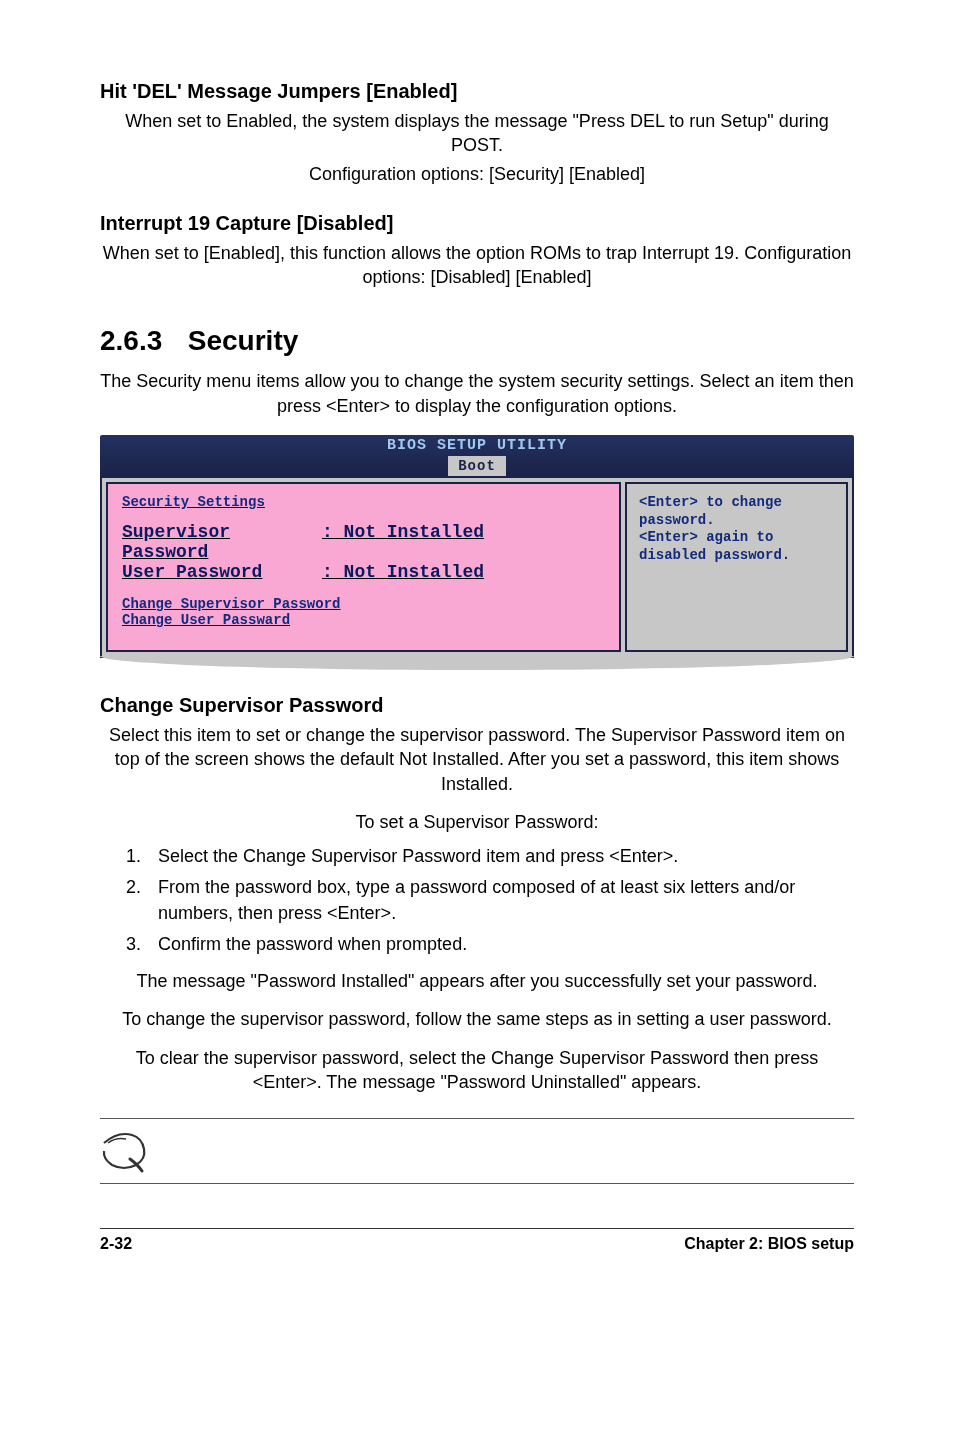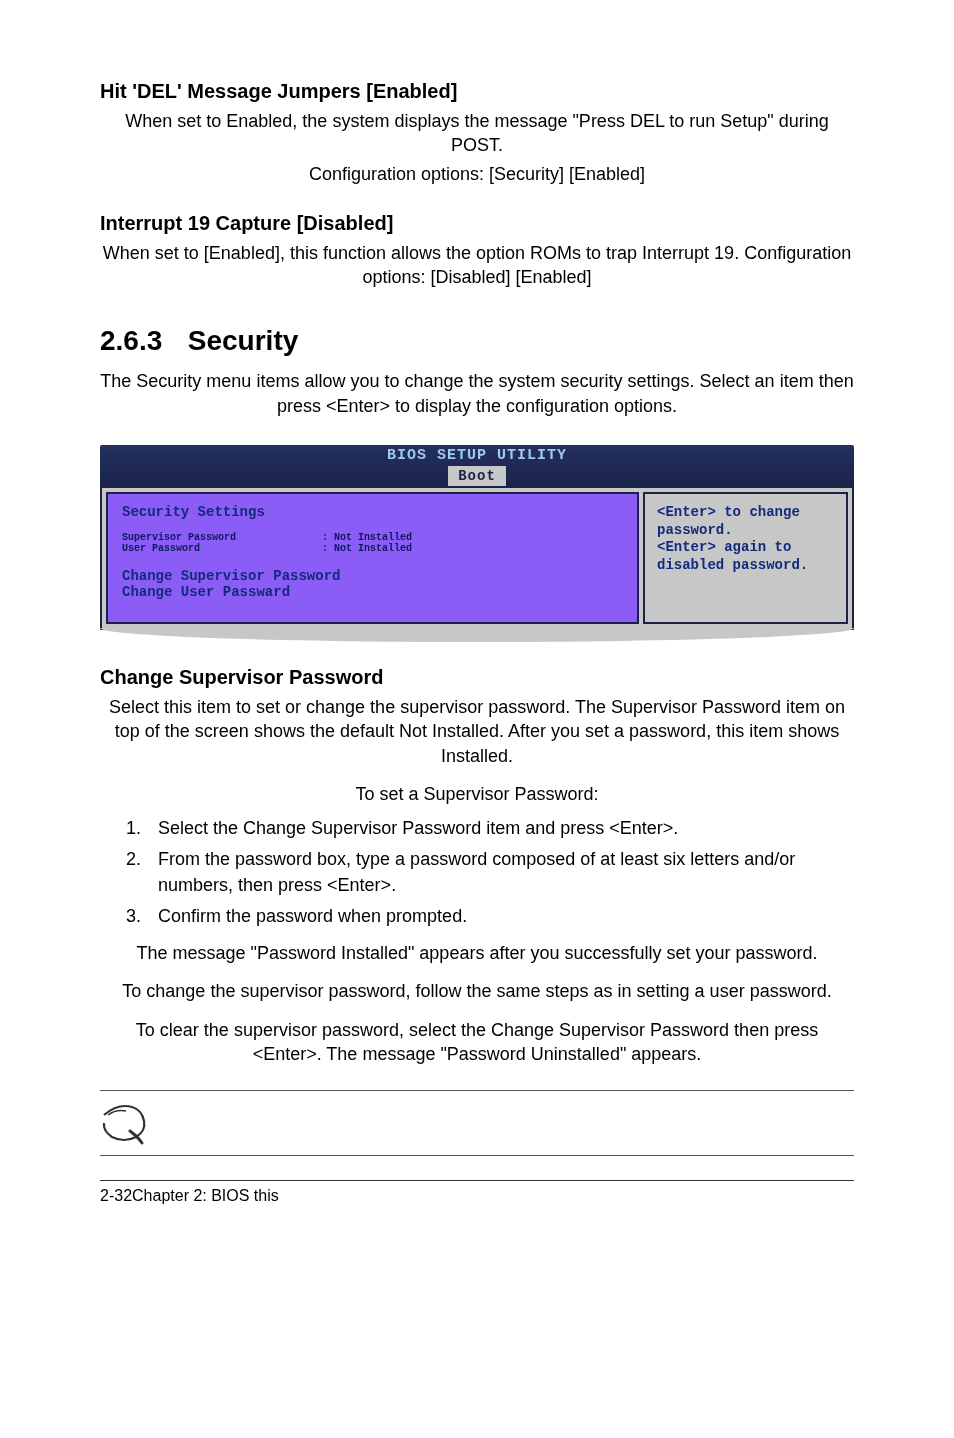--- a/index.html
+++ b/index.html
@@ -33,21 +33,21 @@
       font-size: 28px;
       font-weight: bold;
       margin-top: 36px;
       margin-bottom: 12px;
     }
     h2.numbered .num {
       display: inline-block;
       min-width: 80px;
     }
     .bios-box {
-      margin-top: 27px;
+      margin-top: 17px;
       margin-bottom: 24px;
     }
     .bios-titlebar {
       background: linear-gradient(#24315f, #192248);
       color: #9fc8f2;
       font-family: "Courier New", monospace;
       font-size: 15px;
       font-weight: bold;
       text-align: center;
       padding: 2px 0;
@@ -70,38 +70,39 @@
       background: #c7c7c7;
       border: 2px solid #1a2346;
       border-top: none;
       font-family: "Courier New", monospace;
     }
     .bios-left {
       flex: 1;
       padding: 10px 31px 22px 14px;
       border: 2px solid #1a2346;
       margin: 4px;
-      background: #8b5cf6;
+      background: #f9a8d4;
+      text-decoration: underline;
     }
     .bios-right {
-      width: 205px;
+      width: 223px;
       padding: 10px 12px 22px 12px;
       border: 2px solid #1a2346;
       margin: 4px 4px 4px 0;
       background: #c7c7c7;
     }
     .bios-left .heading {
       color: #132a7c;
       font-weight: bold;
       font-size: 14px;
       margin-bottom: 12px;
     }
     .bios-row {
       display: flex;
-      font-size: 10px;
+      font-size: 18px;
       font-weight: bold;
       color: #0a1a5c;
     }
     .bios-row .label {
       width: 200px;
     }
     .bios-row .value {
       flex: 1;
     }
     .bios-action {
@@ -146,25 +147,26 @@
       flex-shrink: 0;
       width: 48px;
       height: 44px;
     }
     .note-text {
       font-size: 16px;
       line-height: 1.35;
     }
     .footer {
       display: flex;
-      justify-content: flex-start;
+      justify-content: space-between;
       border-top: 1px solid #333;
-      margin-top: 24px;
+      margin-top: 44px;
       padding-top: 6px;
       font-size: 16px;
+      font-weight: bold;
     }
   </style>
 </head>
 <body>
 
 <h3 class="subhead">Hit 'DEL' Message Jumpers [Enabled]</h3>
 <p class="body">When set to Enabled, the system displays the message "Press DEL to run Setup" during POST.</p>
 <p class="body">Configuration options: [Security] [Enabled]</p>
 
 <div class="section-gap"></div>
@@ -223,14 +225,14 @@
     <svg viewBox="0 0 48 44" width="48" height="44">
       <path d="M4 14 Q18 2 32 6 Q42 9 44 20 Q46 30 36 36 Q24 42 12 36 Q3 30 4 22" fill="none" stroke="#333" stroke-width="2.2"></path>
       <path d="M30 30 Q38 36 42 42" fill="none" stroke="#333" stroke-width="3" stroke-linecap="round"></path>
       <path d="M8 14 Q16 8 26 10" fill="none" stroke="#333" stroke-width="1.4"></path>
     </svg>
   </div>
 </div>
 
 <div class="footer">
   <span>2-32</span>
-  <span>Chapter 2: BIOS this</span>
+  <span>Chapter 2: BIOS setup</span>
 </div>
 
 </body></html>

